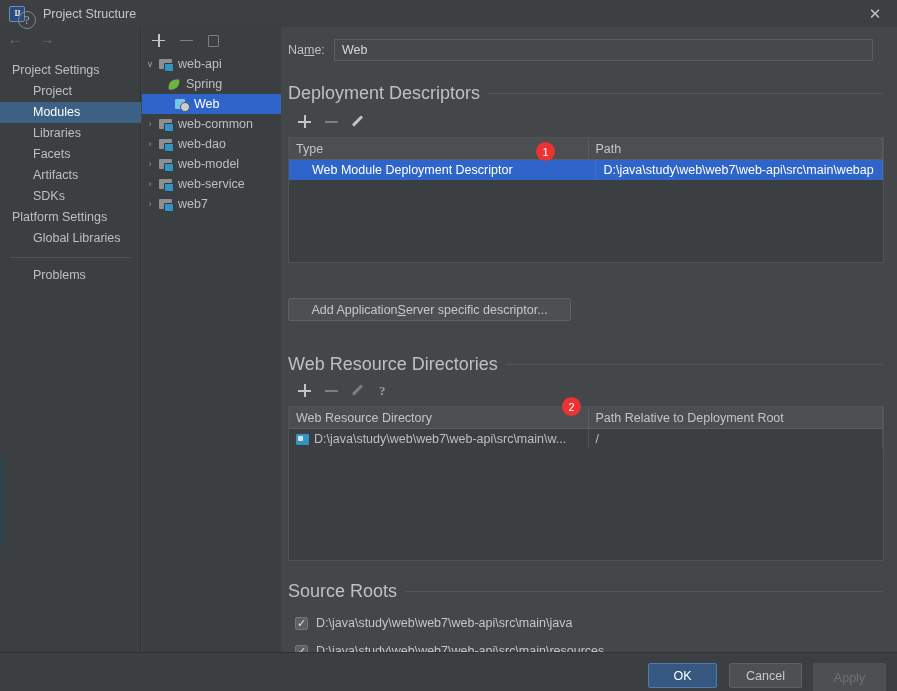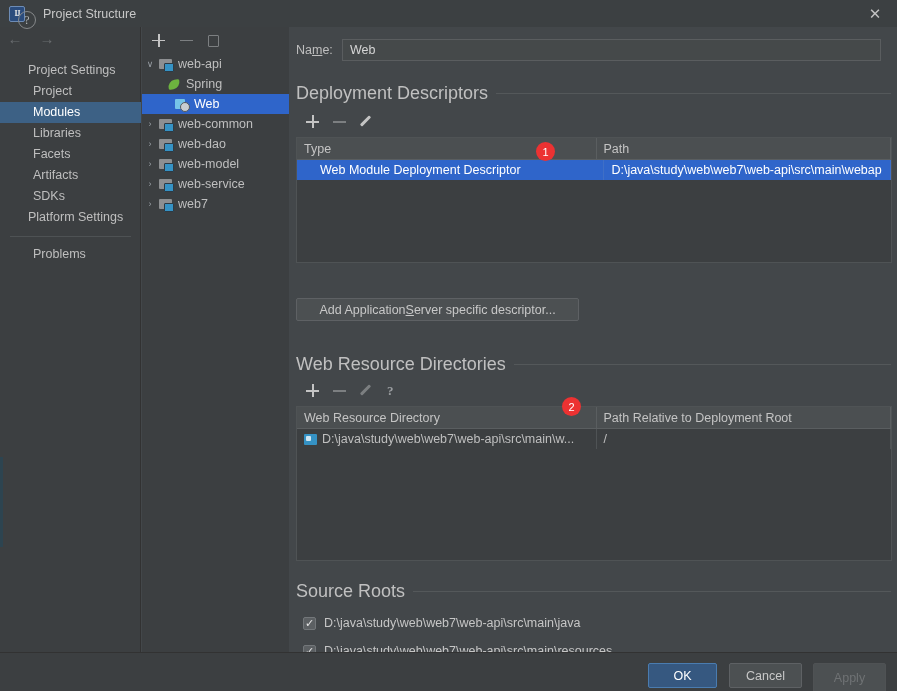--- a/index.html
+++ b/index.html
@@ -59,21 +59,21 @@
   }
   .nav-arrows {
     position: absolute; left: 6px; top: 3px;
     display: flex; gap: 14px;
     color: #6a6d6f; font-size: 15px;
   }
   .nav-arrows span { display: block; width: 18px; text-align: center; }
   .side-list { position: absolute; left: 0; top: 33px; width: 141px; }
   .side-item {
     height: 21px; line-height: 21px;
-    padding-left: 28px;
+    padding-left: 12px;
     font-size: 12.5px;
     color: #bfbfbf;
     white-space: nowrap;
   }
   .side-item.group { color: #bfbfbf; }
   .side-item.child { padding-left: 33px; }
   .side-item.selected { background: #3d6185; color: #ffffff; }
   .side-sep {
     margin: 8px 10px 7px 10px;
     height: 1px; background: #4e5254;
@@ -144,21 +144,21 @@
     background: #76c4e8;
   }
   .ico-web::after {
     content: ""; position: absolute; left: 6px; top: 6px;
     width: 8px; height: 8px; border-radius: 50%;
     background: #c9cdd0; border: 1.4px solid #55595c;
   }
 
   
   .content {
-    position: absolute; left: 289px; top: 27px;
+    position: absolute; left: 281px; top: 27px;
     width: 602px; height: 625px;
     background: #43474a;
   }
   .name-row {
     position: absolute; left: 7px; top: 12px;
     display: flex; align-items: center;
   }
   .name-label { width: 46px; font-size: 12.5px; color: #bfbfbf; }
   .name-label u { text-decoration: underline; }
   .name-input {
@@ -335,20 +335,21 @@
     </div>
     <div class="side-list">
       <div class="side-item group">Project Settings</div>
       <div class="side-item child">Project</div>
       <div class="side-item child selected">Modules</div>
       <div class="side-item child">Libraries</div>
       <div class="side-item child">Facets</div>
       <div class="side-item child">Artifacts</div>
       <div class="side-item child">SDKs</div>
       <div class="side-item group">Platform Settings</div>
+      <div class="side-item child">Global Libraries</div>
       <div class="side-sep"></div>
       <div class="side-item child">Problems</div>
     </div>
     <div class="left-strip"></div>
   </div>
 
   <div class="tree-panel">
     <div class="tree-toolbar">
       <div class="tt-btn ic-plus"></div>
       <div class="tt-btn ic-minus"></div>

